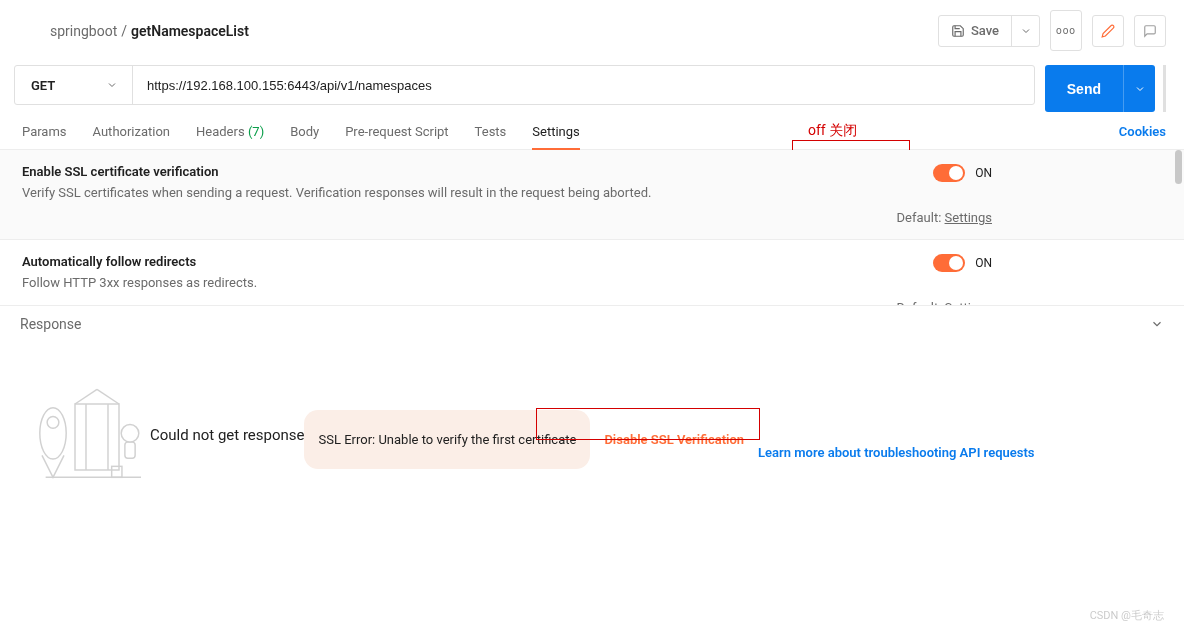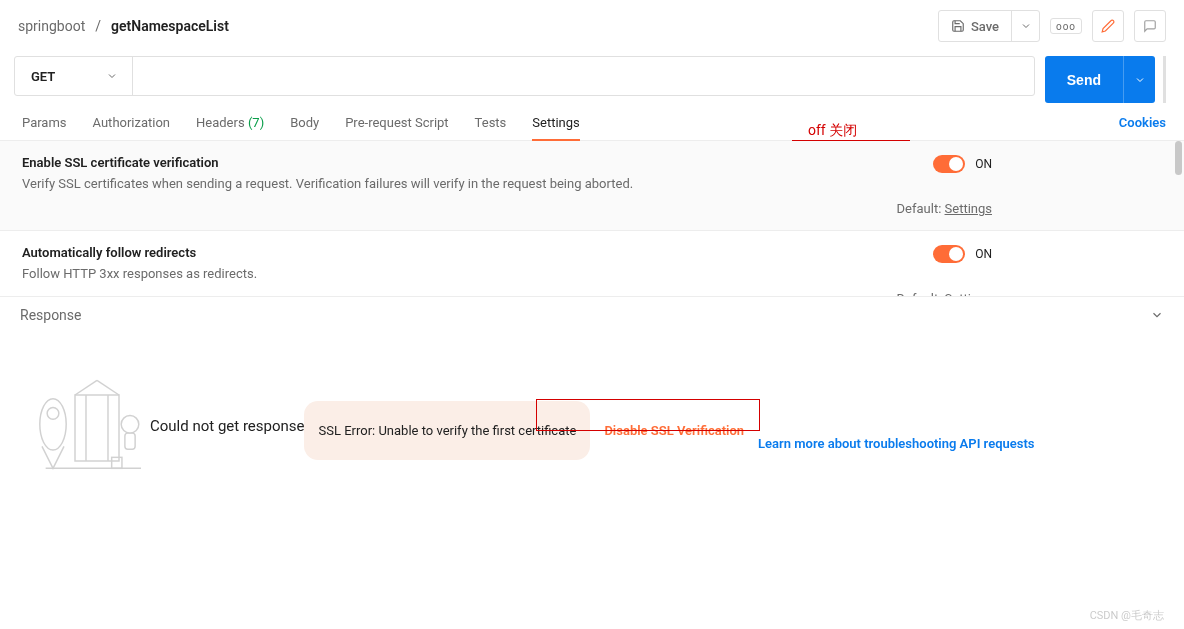--- a/index.html
+++ b/index.html
@@ -1,26 +1,26 @@
 <!DOCTYPE html>
 <html><head>
 <meta charset="utf-8">
 <style>
 * { box-sizing: border-box; margin: 0; padding: 0; }
 body { font-family: -apple-system, BlinkMacSystemFont, "Segoe UI", Roboto, Arial, sans-serif; font-size: 13px; color: #212121; background: #fff; width: 1184px; height: 629px; overflow: hidden; position: relative; }
 
 .top-bar { display: flex; align-items: center; justify-content: space-between; padding: 10px 18px 14px 18px; }
-.breadcrumb { display: flex; gap: 10px; font-size: 14px; }
+.breadcrumb { display: flex; gap: 4px; font-size: 14px; margin-left: 32px; }
 .breadcrumb .dim { color: #6b6b6b; }
 .breadcrumb .name { color: #212121; font-weight: 600; }
 .top-actions { display: flex; align-items: center; gap: 10px; }
 .save-btn { display: flex; align-items: center; border: 1px solid #e0e0e0; border-radius: 3px; height: 32px; background: #fff; }
 .save-btn .save-main { display: flex; align-items: center; gap: 6px; padding: 0 12px; cursor: pointer; color: #6b6b6b; font-weight: 500; height: 100%; }
 .save-btn .save-caret { display: flex; align-items: center; justify-content: center; width: 28px; height: 100%; border-left: 1px solid #e0e0e0; cursor: pointer; color: #6b6b6b; }
-.more-btn { width: 32px; height: 16px; border: 1px solid #e0e0e0; border-radius: 3px; display: flex; align-items: center; justify-content: center; cursor: pointer; color: #6b6b6b; letter-spacing: 1px; font-size: 10px; }
+.more-btn { width: 32px; height: 41px; border: 1px solid #e0e0e0; border-radius: 3px; display: flex; align-items: center; justify-content: center; cursor: pointer; color: #6b6b6b; letter-spacing: 1px; font-size: 10px; }
 .icon-btn { width: 32px; height: 32px; border: 1px solid #e0e0e0; border-radius: 3px; display: flex; align-items: center; justify-content: center; color: #a0a0a0; cursor: pointer; }
 .icon-btn.edit { color: #ff6c37; }
 
 .req-row { display: flex; align-items: stretch; padding: 0 18px 0 14px; gap: 0; }
 .req-box { flex: 1; display: flex; border: 1px solid #e0e0e0; border-radius: 3px; height: 40px; background: #fff; }
 .method { display: flex; align-items: center; gap: 40px; padding: 0 14px 0 16px; border-right: 1px solid #e0e0e0; cursor: pointer; font-weight: 600; font-size: 13px; color: #212121; min-width: 118px; justify-content: space-between; }
 .url-input { flex: 1; border: none; outline: none; padding: 0 14px; font-size: 13px; color: #212121; background: transparent; }
 .send-btn { margin-left: 10px; display: flex; border-radius: 3px; overflow: hidden; height: 47px; }
 .send-main { background: #097bed; color: #fff; font-weight: 600; border: none; padding: 0 22px; cursor: pointer; font-size: 14px; }
 .send-caret { background: #097bed; color: #fff; border: none; border-left: 1px solid rgba(255,255,255,0.25); width: 32px; cursor: pointer; display: flex; align-items: center; justify-content: center; }
@@ -109,20 +109,21 @@
 </div>
 
 <div class="req-row">
   <div class="req-box">
     <div class="method">
       <span>GET</span>
       <svg width="12" height="12" viewBox="0 0 24 24" fill="none" stroke="#6b6b6b" stroke-width="2">
           <polyline points="6 9 12 15 18 9"></polyline>
         </svg>
     </div>
+    <input class="url-input" value="https://192.168.100.155:6443/api/v1/namespaces" style="">
   </div>
   <div class="send-btn">
     <button class="send-main">Send</button>
     <button class="send-caret">
       <svg width="12" height="12" viewBox="0 0 24 24" fill="none" stroke="currentColor" stroke-width="2">
           <polyline points="6 9 12 15 18 9"></polyline>
         </svg>
     </button>
   </div>
   <div class="send-bar"></div>
@@ -144,21 +145,21 @@
   <div class="cookies">Cookies</div>
 </div>
 
 <div class="annot-text">off 关闭</div>
 <div class="annot-box1"></div>
 
 <div class="settings-area">
   <div class="setting-row first">
     <div class="setting-left">
       <div class="setting-title">Enable SSL certificate verification</div>
-      <div class="setting-desc">Verify SSL certificates when sending a request. Verification failures will verify in the request being aborted.</div>
+      <div class="setting-desc">Verify SSL certificates when sending a request. Verification responses will result in the request being aborted.</div>
     </div>
     <div class="setting-right">
       <div class="toggle-line">
         <div class="toggle">
             <div class="knob"></div>
           </div>
         <span class="toggle-label">ON</span>
       </div>
       <div class="default-line">
         <span>Default: </span><span class="link">Settings</span>

